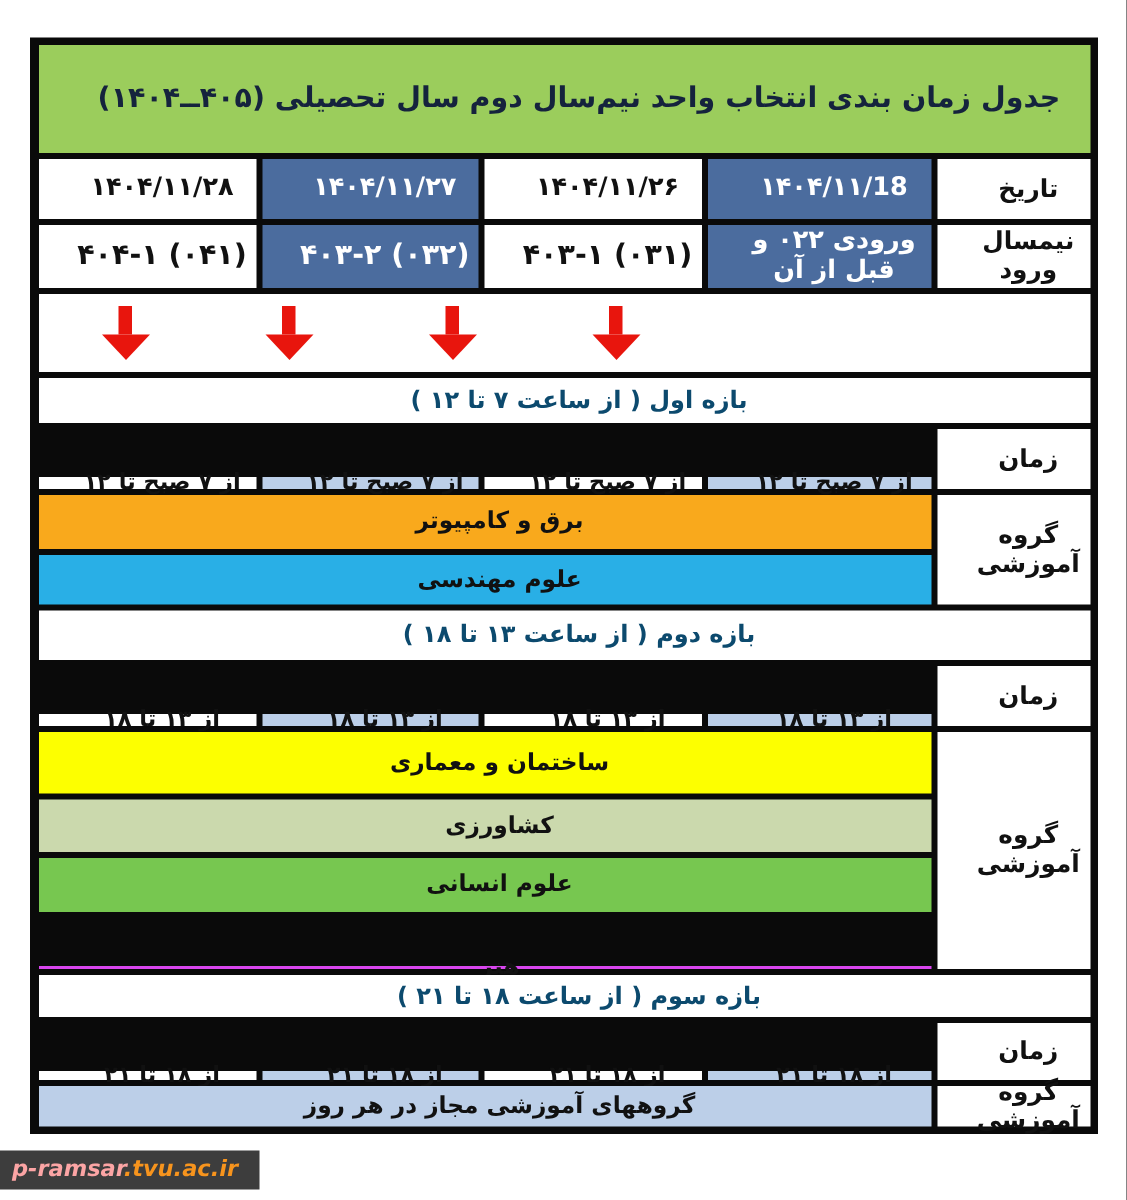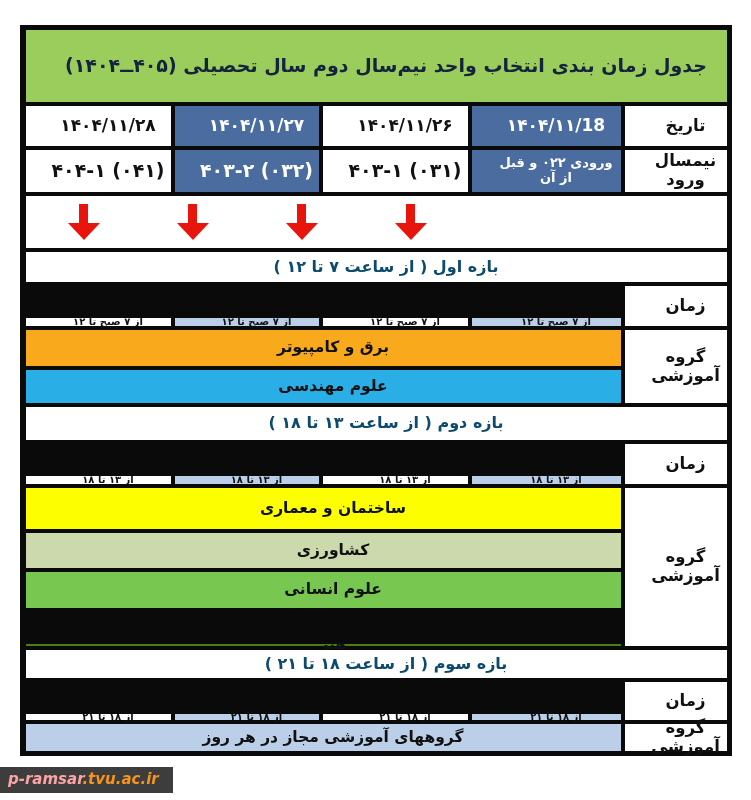--- a/index.html
+++ b/index.html
@@ -16,24 +16,24 @@
     grid-template-rows:72px 40px 42px 52px 30px 40px 36px 33px 33px 40px 41px 35px 36px 34px 28px 38px 27px;
     gap:4px;direction:rtl;
   }
   .cell{
     background:#ffffff;display:flex;align-items:center;justify-content:center;
     font-weight:bold;color:#111;text-align:center;line-height:1.15;padding-left:20px;
   }
   .title-cell{font-size:19px;color:#15233d;}
   .date-cell{font-size:17px;}
   .entry-cell{font-size:19px;}
-  .entry-small{font-size:13px;}
+  .entry-small{font-size:17px;}
   .hl{color:#ffffff;}            
   .row-header{font-size:16.5px;}
-  .time-cell{font-size:10px;margin-top:32px;}
+  .time-cell{font-size:15px;margin-top:32px;}
   .period-label{font-size:16px;color:#0c4a6e;}
   .bar{font-size:15.5px;}
   .arrow-row{direction:ltr;display:flex;justify-content:space-between;align-items:center;
     padding:0 300px 0 42px;background:#fff;}
   .arrow{width:32px;display:flex;flex-direction:column;align-items:center;}
   .arrow .stem{width:9px;height:19px;background:#e8150d;}
   .arrow .head{width:0;height:0;border-left:16px solid transparent;
     border-right:16px solid transparent;border-top:17px solid #e8150d;}
   .watermark{
     position:absolute;left:0;top:767px;direction:ltr;
@@ -99,21 +99,21 @@
   <div class="cell row-header" style="grid-row:10;grid-column:1;">زمان</div>
   <div class="cell time-cell" style="grid-area: 10 / 2; background: rgb(188, 207, 232);">از ۱۳ تا ۱۸</div>
   <div class="cell time-cell" style="grid-row:10;grid-column:3;">از ۱۳ تا ۱۸</div>
   <div class="cell time-cell" style="grid-area: 10 / 4; background: rgb(188, 207, 232);">از ۱۳ تا ۱۸</div>
   <div class="cell time-cell" style="grid-row:10;grid-column:5;">از ۱۳ تا ۱۸</div>
 
   <div class="cell row-header" style="grid-row:11/15;grid-column:1;">گروه آموزشی</div>
   <div class="cell bar" style="grid-area: 11 / 2 / auto / 6; background: rgb(253, 255, 0);">ساختمان و معماری</div>
   <div class="cell bar" style="grid-area: 13 / 2 / auto / 6; background: rgb(119, 199, 80);">علوم انسانی</div>
   <div class="cell bar" style="grid-area: 12 / 2 / auto / 6; background: rgb(203, 217, 173);">کشاورزی</div>
-  <div class="cell bar" style="grid-area: 14 / 2 / auto / 6; background: #4d7c0f; margin-top: 32px;">هنر</div>
+  <div class="cell bar" style="grid-area: 14 / 2 / auto / 6; background: #d946ef; margin-top: 32px;">هنر</div>
 
   <div class="cell period-label" style="grid-row:15;grid-column:1/6;">بازه سوم ( از ساعت ۱۸ تا ۲۱ )</div>
 
   <div class="cell row-header" style="grid-row:16;grid-column:1;">زمان</div>
   <div class="cell time-cell" style="grid-area: 16 / 2; background: rgb(188, 207, 232);">از ۱۸ تا ۲۱</div>
   <div class="cell time-cell" style="grid-row:16;grid-column:3;">از ۱۸ تا ۲۱</div>
   <div class="cell time-cell" style="grid-area: 16 / 4; background: rgb(188, 207, 232);">از ۱۸ تا ۲۱</div>
   <div class="cell time-cell" style="grid-row:16;grid-column:5;">از ۱۸ تا ۲۱</div>
 
   <div class="cell row-header" style="grid-row:17;grid-column:1;">گروه آموزشی</div>

